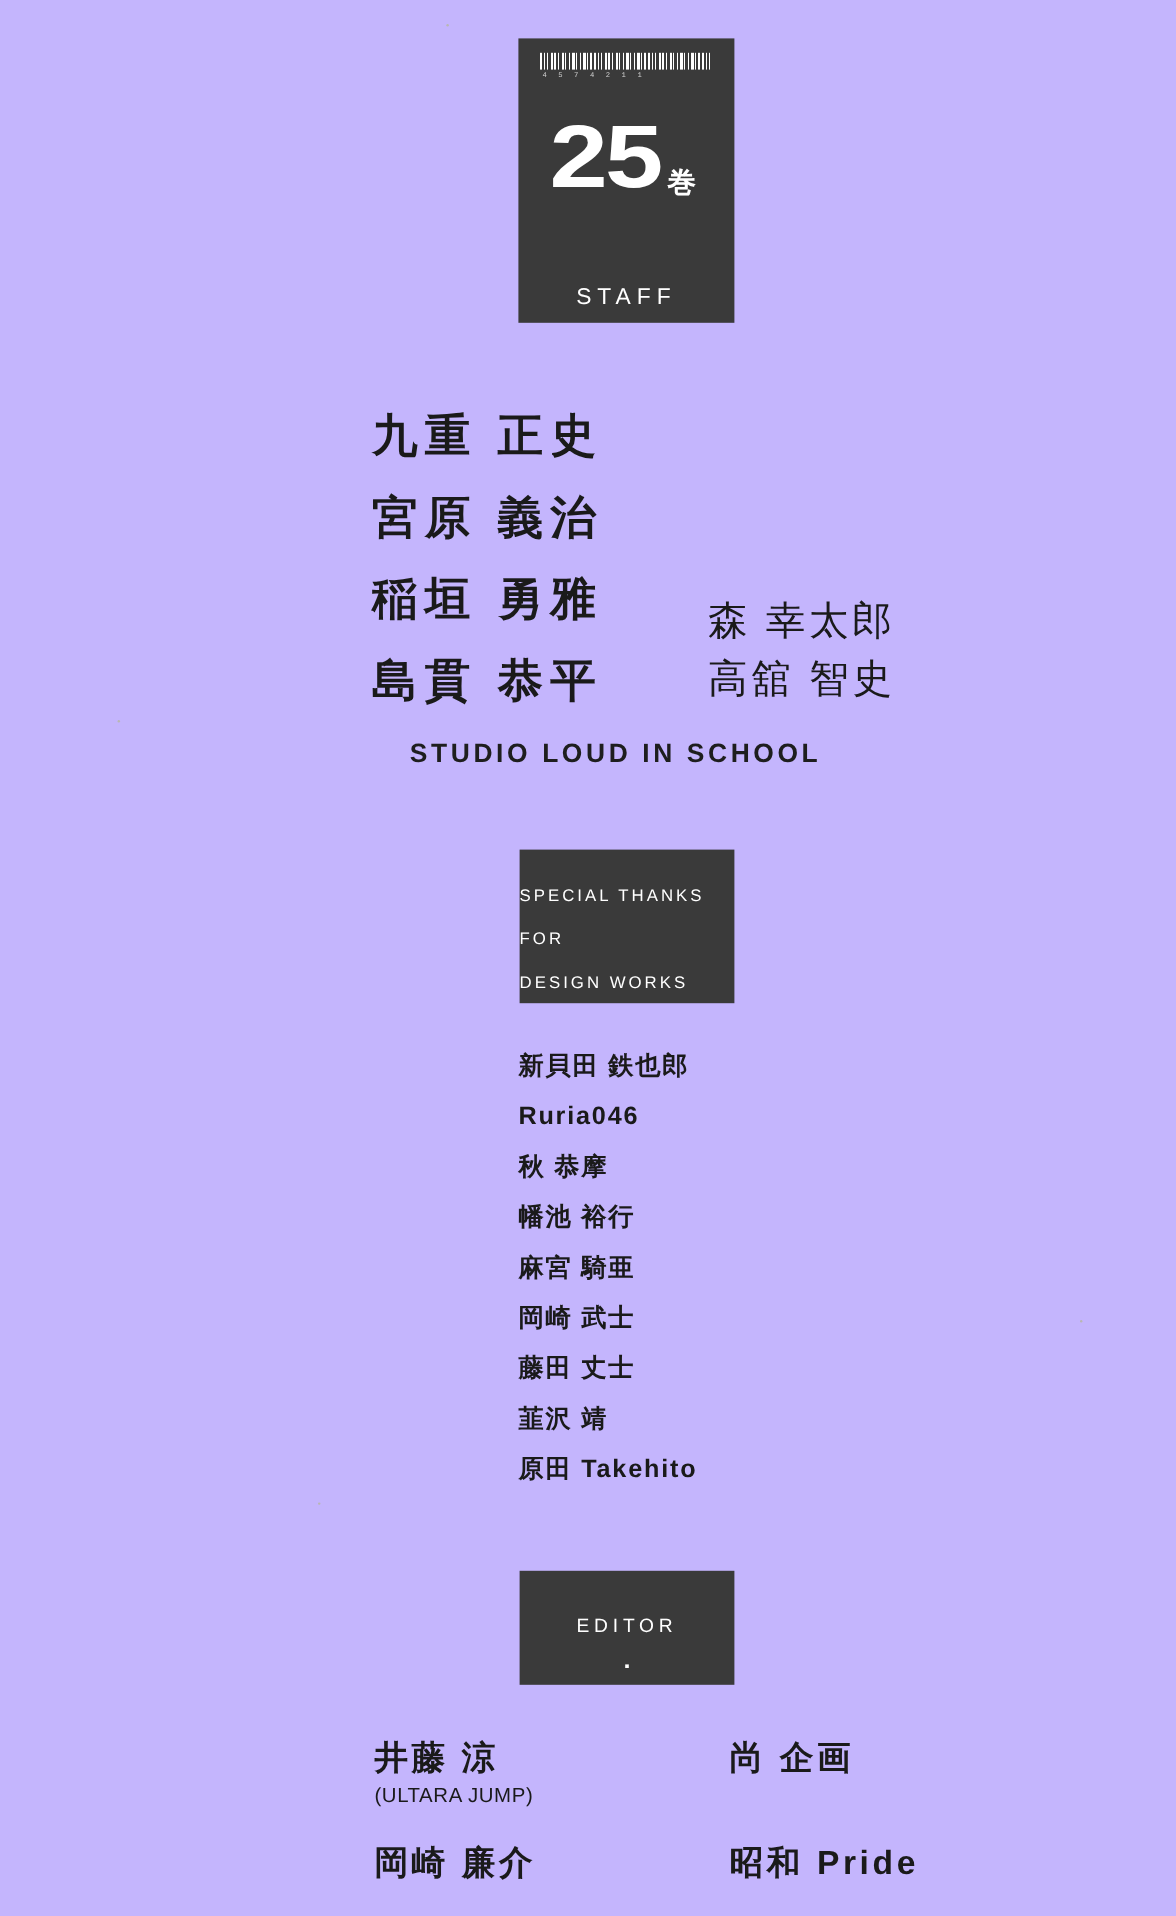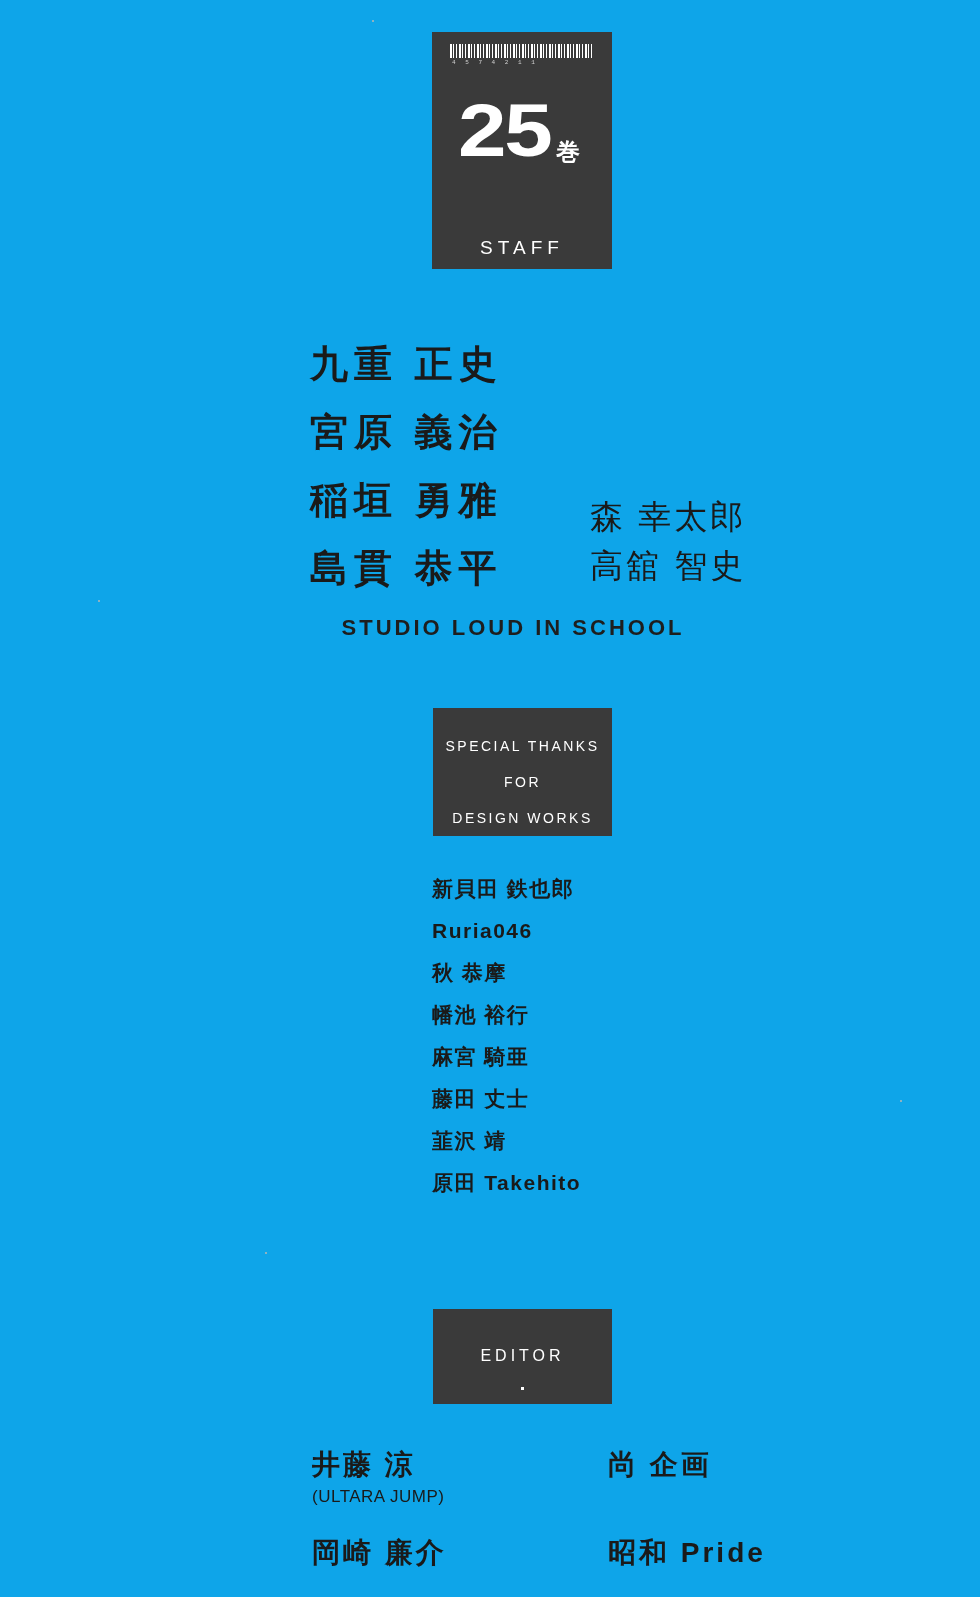--- a/index.html
+++ b/index.html
@@ -12,21 +12,21 @@
     height: 1597px;
     position: relative;
     font-family: "Liberation Sans", sans-serif;
     color: #161616;
     overflow: hidden;
   }
   .page {
     position: relative;
     width: 980px;
     height: 1597px;
-    background: #0ea5e9;
+    background: #c4b5fd;
   }
 
   
   .staff-block {
     position: absolute;
     left: 432px;
     top: 32px;
     width: 180px;
     height: 237px;
     background: #3a3a3a;
@@ -133,21 +133,20 @@
 
   
   .thanks-block {
     position: absolute;
     left: 433px;
     top: 708px;
     width: 179px;
     height: 128px;
     background: #3a3a3a;
     color: #ffffff;
-    text-align: center;
   }
   .thanks-line {
     font-size: 14px;
     letter-spacing: 2.5px;
     line-height: 36px;
     color: #ffffff;
   }
   .thanks-line.first { padding-top: 20px; }
 
   .thanks-names {
@@ -275,20 +274,21 @@
     <div class="thanks-line">FOR</div>
     <div class="thanks-line">DESIGN WORKS</div>
   </div>
 
   <div class="thanks-names">
     <div class="thanks-name">新貝田 鉄也郎</div>
     <div class="thanks-name">Ruria046</div>
     <div class="thanks-name">秋 恭摩</div>
     <div class="thanks-name">幡池 裕行</div>
     <div class="thanks-name">麻宮 騎亜</div>
+    <div class="thanks-name">岡崎 武士</div>
     <div class="thanks-name">藤田 丈士</div>
     <div class="thanks-name">韮沢 靖</div>
     <div class="thanks-name">原田 Takehito</div>
   </div>
 
   <div class="editor-block">
     <div class="editor-label">EDITOR</div>
     <div class="editor-dot"></div>
   </div>
 

